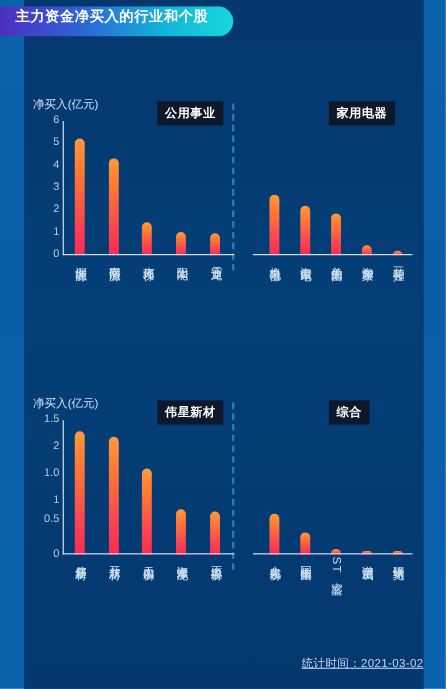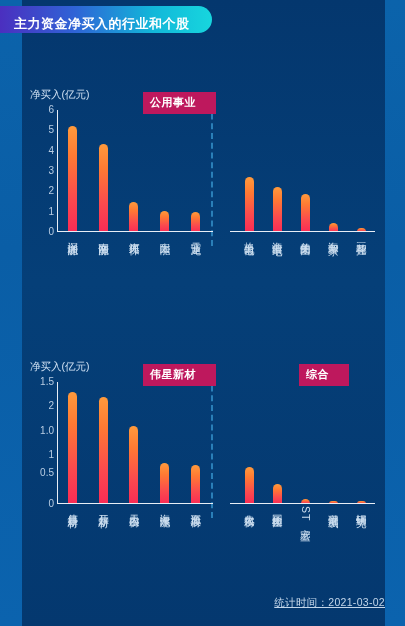--- a/index.html
+++ b/index.html
@@ -17,21 +17,21 @@
   }
   .card-inner{
     position:absolute;inset:0;
     background:linear-gradient(180deg,#04376e 0%,#053f78 45%,#04386f 100%);
   }
 
   
   .title-pill{
     position:absolute;left:0;top:6px;height:27px;
     padding:0 22px 0 14px;
-    display:flex;align-items:flex-end;
+    display:flex;align-items:flex-start;
     border-top-right-radius:14px;border-bottom-right-radius:14px;
     background:linear-gradient(90deg,#4b2fbf 0%,#2f63d6 35%,#12b7d9 72%,#17d6de 100%);
     color:#ffffff;font-size:13px;font-weight:bold;letter-spacing:.5px;
     white-space:nowrap;
     z-index:5;
   }
 
   
   .chart{position:absolute;left:22px;width:345px;}
   #chart1{top:88px;height:215px;}
@@ -66,23 +66,23 @@
   .panel-right .baseline{left:-5px;width:145px;}
 
   .divider{
     position:absolute;left:189px;top:-16px;width:0;height:152px;
     border-left:2px dashed #2a7fb8;
   }
 
   
   .badge{
     position:absolute;top:-18px;
-    background:#be185d;color:#ffffff;
+    background:#0f172a;color:#ffffff;
     font-size:11px;font-weight:bold;
-    padding:3px 20px 4px 7px;
+    padding:3px 7px 4px 7px;
     white-space:nowrap;letter-spacing:.5px;
   }
   .badge-left{left:86px;}
   .badge-right{left:64px;}
 
   
   .bars{position:absolute;left:0;bottom:0;width:100%;height:122px;
         display:flex;align-items:flex-end;}
   .barcell{flex:1;display:flex;flex-direction:column;align-items:center;justify-content:flex-end;height:100%;}
   .bar{
@@ -166,20 +166,21 @@
             <div class="xcell">
               <div class="xlabel">太阳能</div>
             </div>
             <div class="xcell">
               <div class="xlabel">雪迪龙</div>
             </div>
           </div>
       </div>
 
       <div class="panel panel-right">
+        <div class="badge badge-right">家用电器</div>
         <div class="bars">
             <div class="barcell">
               <div class="bar" style="height: 54.9px;"></div>
             </div>
             <div class="barcell">
               <div class="bar" style="height: 44.7333px;"></div>
             </div>
             <div class="barcell">
               <div class="bar" style="height: 37.6167px;"></div>
             </div>

